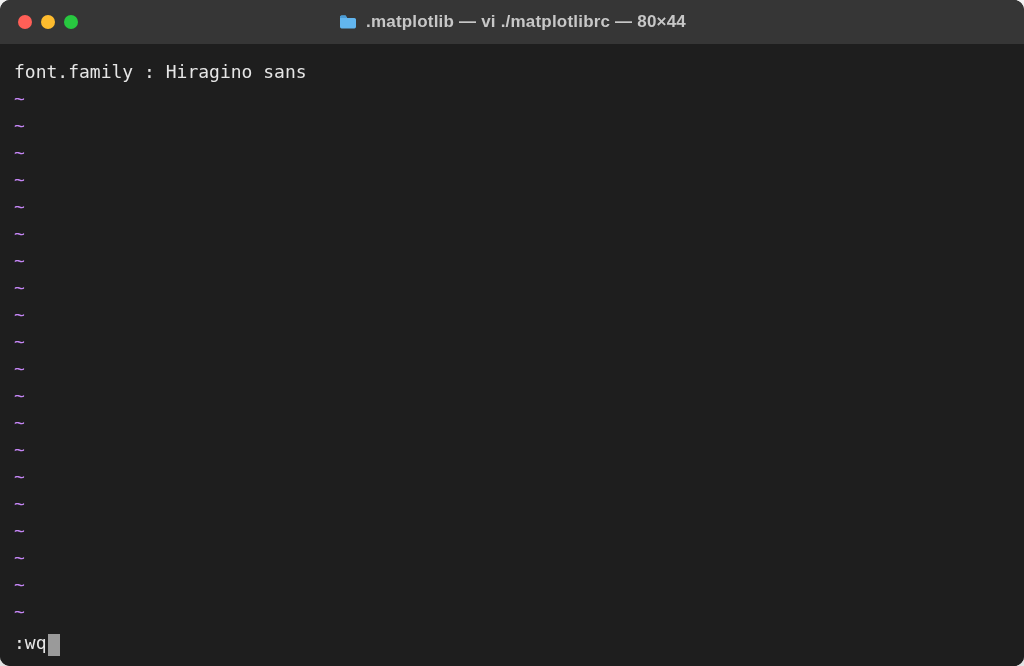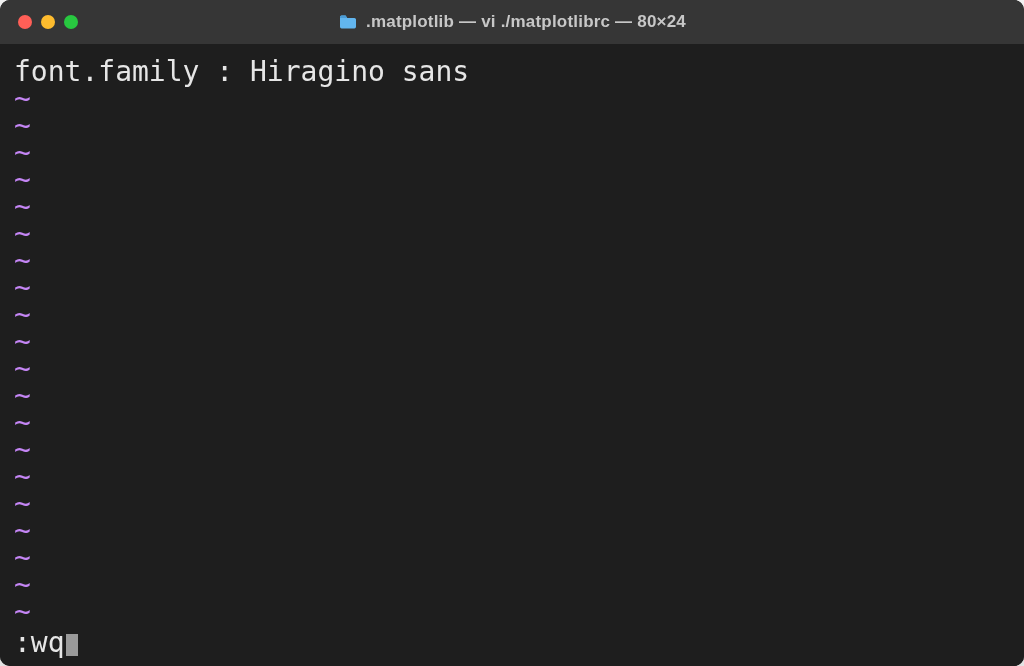--- a/index.html
+++ b/index.html
@@ -77,21 +77,21 @@
       font-family: -apple-system, BlinkMacSystemFont, 'Helvetica Neue', sans-serif;
       font-size: 17px;
       font-weight: 600;
       letter-spacing: 0.2px;
     }
 
     .terminal-body {
       flex: 1;
       background: #1e1e1e;
       padding: 14px 14px 10px 14px;
-      font-size: 28px;
+      font-size: 18px;
       line-height: 27px;
       color: #e6e6e6;
       display: flex;
       flex-direction: column;
       font-family: 'SF Mono', 'Menlo', 'Monaco', 'Consolas', monospace;
       white-space: pre;
     }
 
     .content-line {
       color: #e6e6e6;
@@ -131,21 +131,21 @@
       <div class="traffic-light tl-min"></div>
       <div class="traffic-light tl-max"></div>
     </div>
     <div class="title-center">
       <span class="folder-icon">
         <svg viewBox="0 0 24 20" xmlns="http://www.w3.org/2000/svg">
           <path d="M2 4 C2 2.9 2.9 2 4 2 L9 2 L11 5 L20 5 C21.1 5 22 5.9 22 7 L22 16 C22 17.1 21.1 18 20 18 L4 18 C2.9 18 2 17.1 2 16 Z" fill="#62b6ef"></path>
           <path d="M2 4 C2 2.9 2.9 2 4 2 L9 2 L11 5 L2 5 Z" fill="#4a9cd6"></path>
         </svg>
       </span>
-      <span class="title-text">.matplotlib — vi ./matplotlibrc — 80×24</span>
+      <span class="title-text">.matplotlib — vi ./matplotlibrc — 80×44</span>
     </div>
   </div>
 
   <div class="terminal-body">
     <div class="content-line">font.family : Hiragino sans</div>
     <div id="tilde-container"><div class="tilde-line">~</div><div class="tilde-line">~</div><div class="tilde-line">~</div><div class="tilde-line">~</div><div class="tilde-line">~</div><div class="tilde-line">~</div><div class="tilde-line">~</div><div class="tilde-line">~</div><div class="tilde-line">~</div><div class="tilde-line">~</div><div class="tilde-line">~</div><div class="tilde-line">~</div><div class="tilde-line">~</div><div class="tilde-line">~</div><div class="tilde-line">~</div><div class="tilde-line">~</div><div class="tilde-line">~</div><div class="tilde-line">~</div><div class="tilde-line">~</div><div class="tilde-line">~</div></div>
     <div class="command-row">
       <span class="command-text">:wq</span>
       <span class="block-cursor"></span>
     </div>

